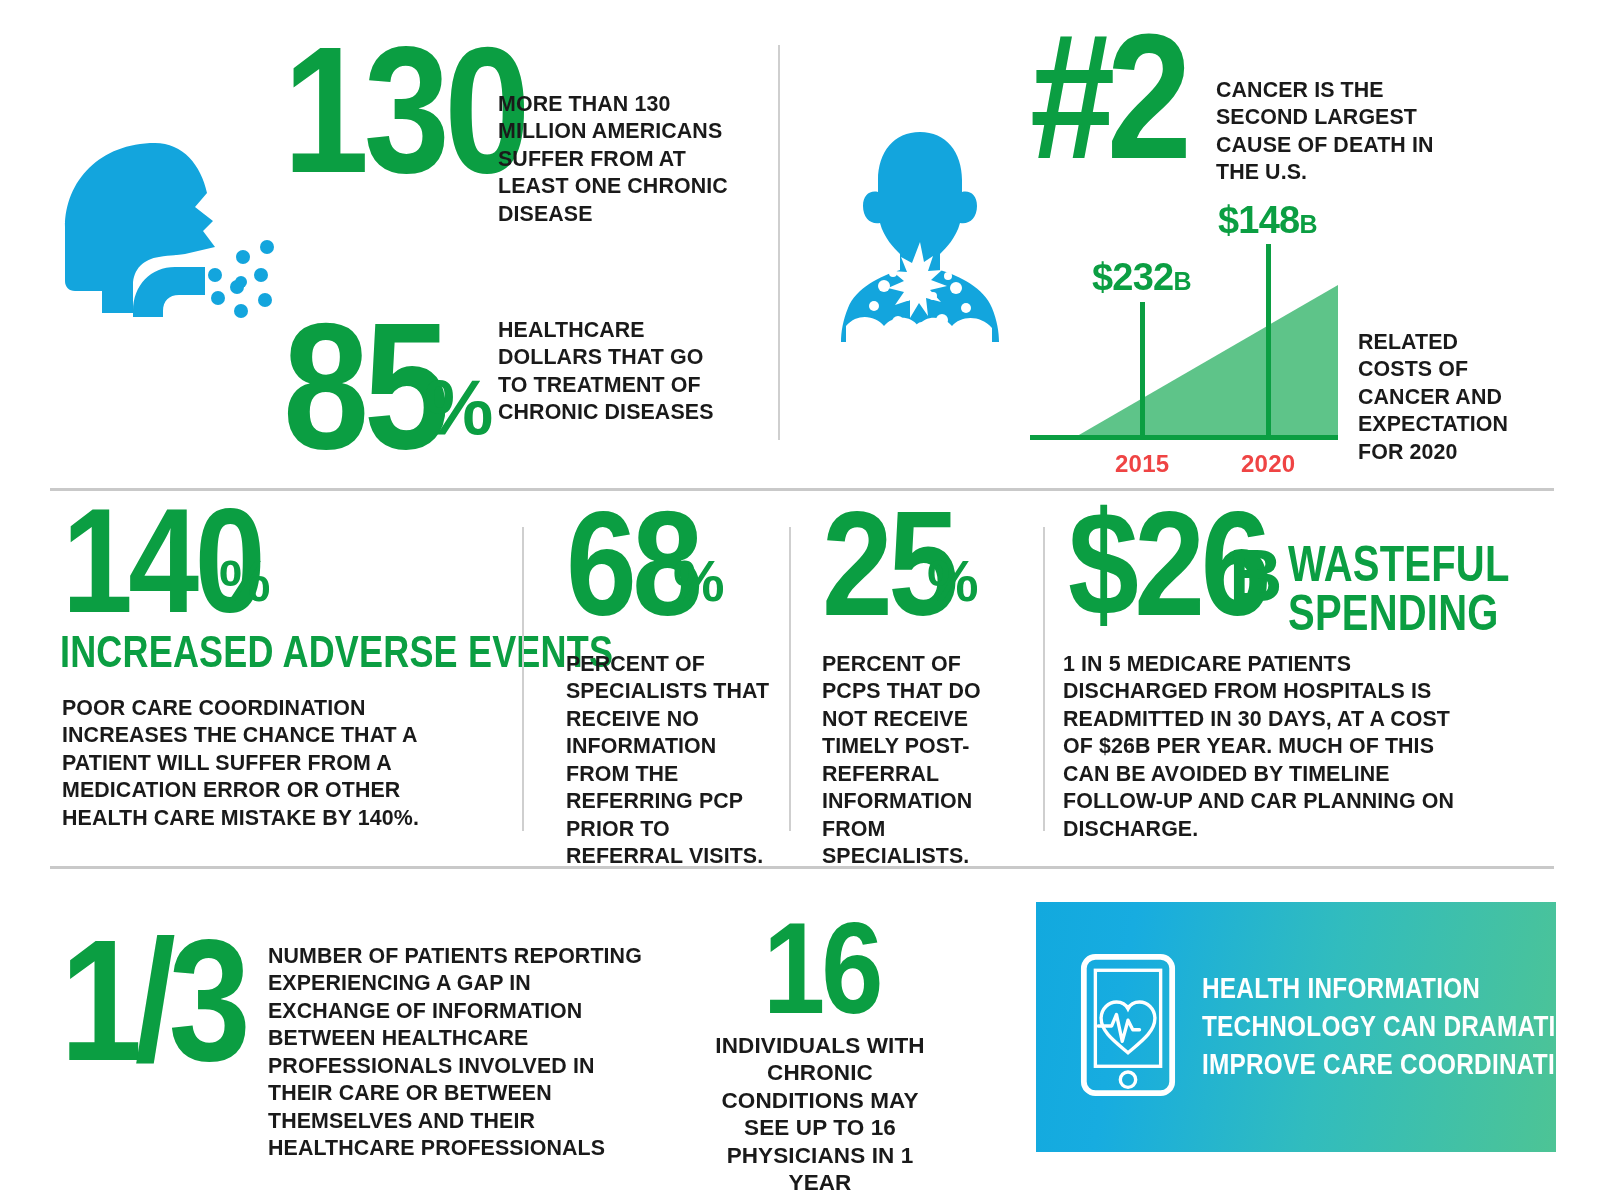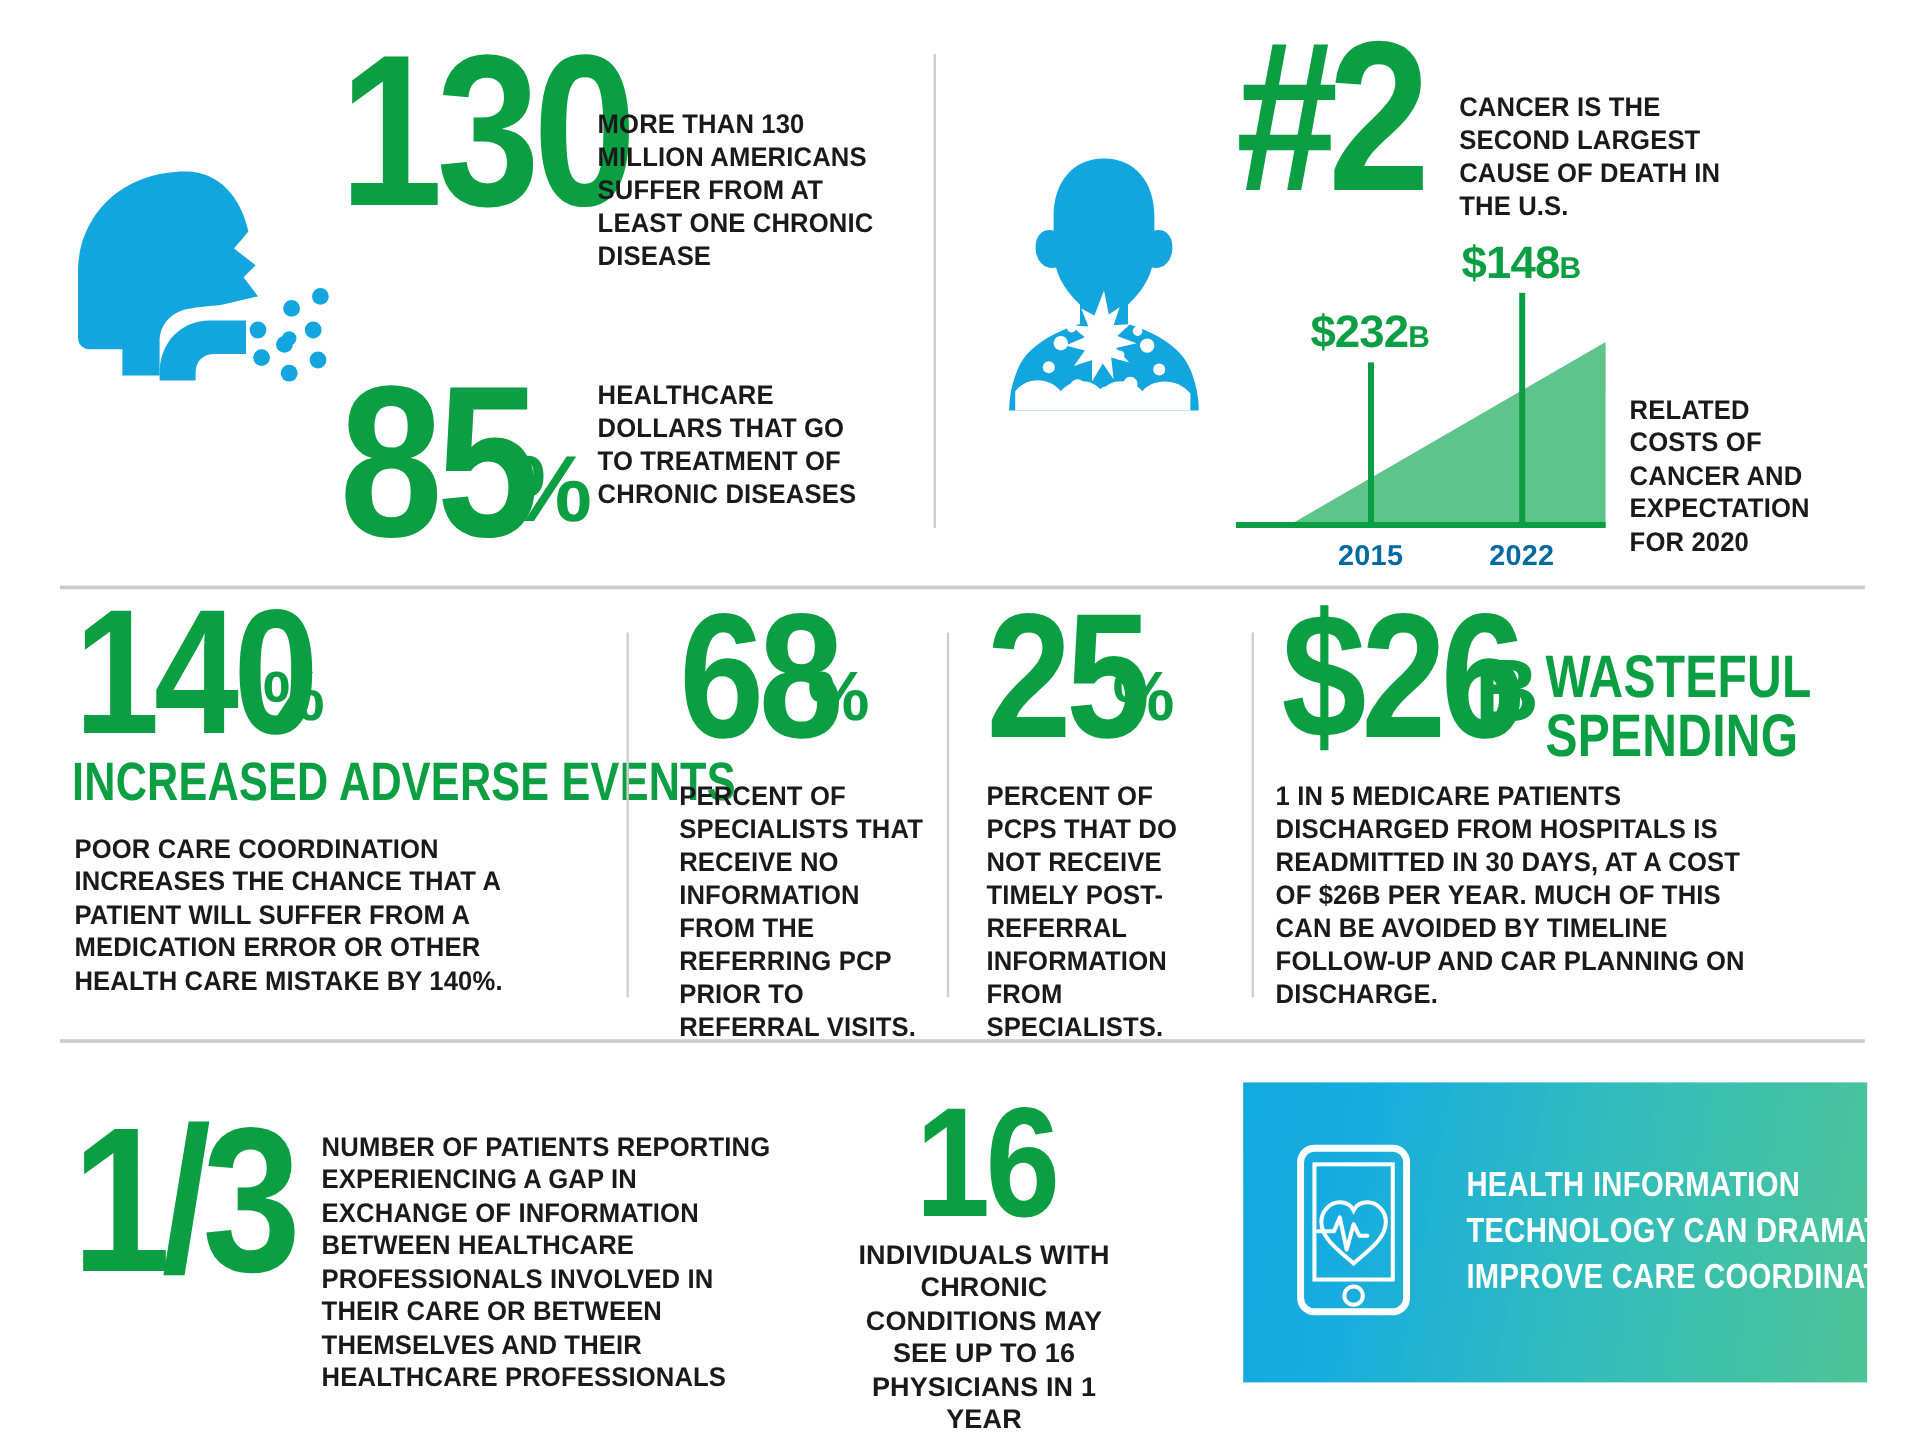--- a/index.html
+++ b/index.html
@@ -56,39 +56,38 @@
 
   
   .icon-cyan { fill:#13a5dd; }
 
   
   .promo {
     background:linear-gradient(100deg,#12a9de 0%,#17ace0 18%,#31bcbe 55%,#4dc495 100%);
     display:flex;
     align-items:center;
     padding:0 0 0 44px;
-    gap:20px;
   }
   .promo-text {
     font-weight:700;
     color:#fff;
     text-transform:uppercase;
     font-size:29px;
     line-height:1.30;
     letter-spacing:0.01em;
     transform:scaleX(0.84);
     transform-origin:left center;
     white-space:nowrap;
   }
 
   
   .chart-axis { background:#0b9e42; }
   .chart-stem { background:#0b9e42; width:5px; }
   .tick-label {
-    font-weight:700; color:#0369a1; font-size:24px;
+    font-weight:700; color:#ef4444; font-size:24px;
     letter-spacing:0.01em;
   }
   .val-label {
     font-weight:700; color:#0b9e42; white-space:nowrap;
     letter-spacing:-0.02em;
   }
 </style>
 </head>
 <body>
 
@@ -169,21 +168,21 @@
     <div class="abs chart-stem" style="left:110px; top:106px; height:136px;"></div>
 
     <div class="abs chart-stem" style="left:236px; top:48px; height:194px;"></div>
   </div>
 
   <div class="abs val-label" style="left:1092px; top:256px; font-size:38px;"><span>$232</span><span style="font-size:25px;">B</span></div>
 
   <div class="abs val-label" style="left:1218px; top:199px; font-size:38px;"><span>$148</span><span style="font-size:25px;">B</span></div>
 
   <div class="abs tick-label" style="left:1115px; top:450px;">2015</div>
-  <div class="abs tick-label" style="left:1241px; top:450px;">2022</div>
+  <div class="abs tick-label" style="left:1241px; top:450px;">2020</div>
 
   <div class="abs body-copy" style="left:1358px; top:328px; width:185px; font-size:22.5px;">RELATED COSTS OF CANCER AND EXPECTATION FOR 2020</div>
 
   <div class="abs hrule" style="left:50px; top:488px; width:1504px;"></div>
 
   <div class="abs bignum" style="left:62px; top:500px; font-size:148px;">140</div>
   <div class="abs unit" style="left:219px; top:547px; font-size:58px;">%</div>
 
   <div class="abs cond-green" style="left:60px; top:630px; font-size:45px;">INCREASED ADVERSE EVENTS</div>
 

